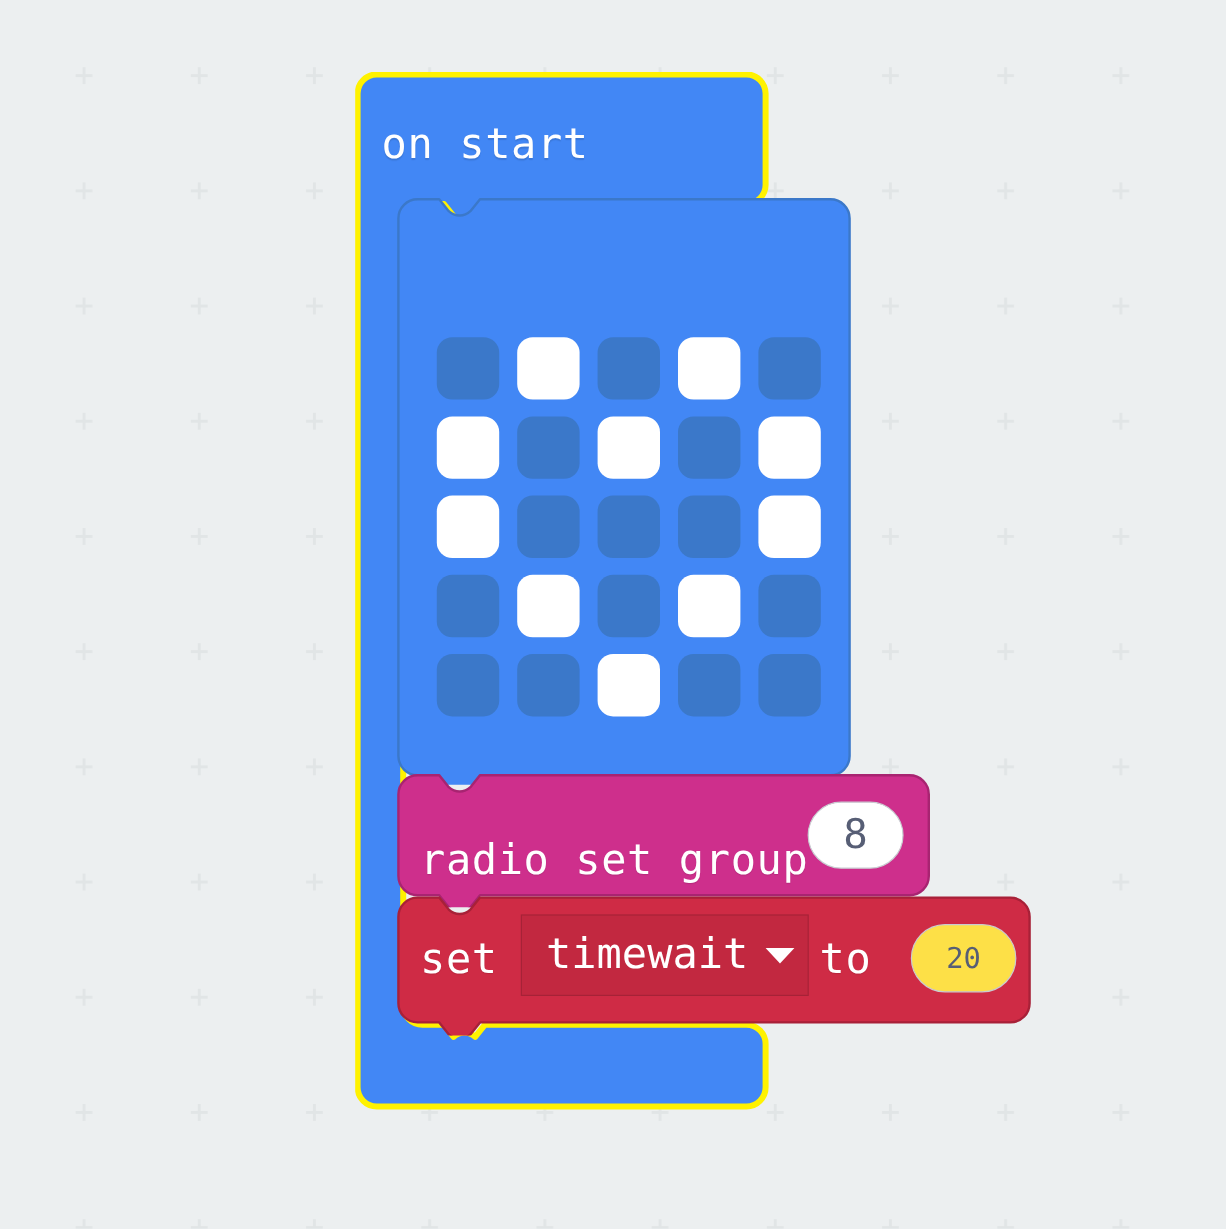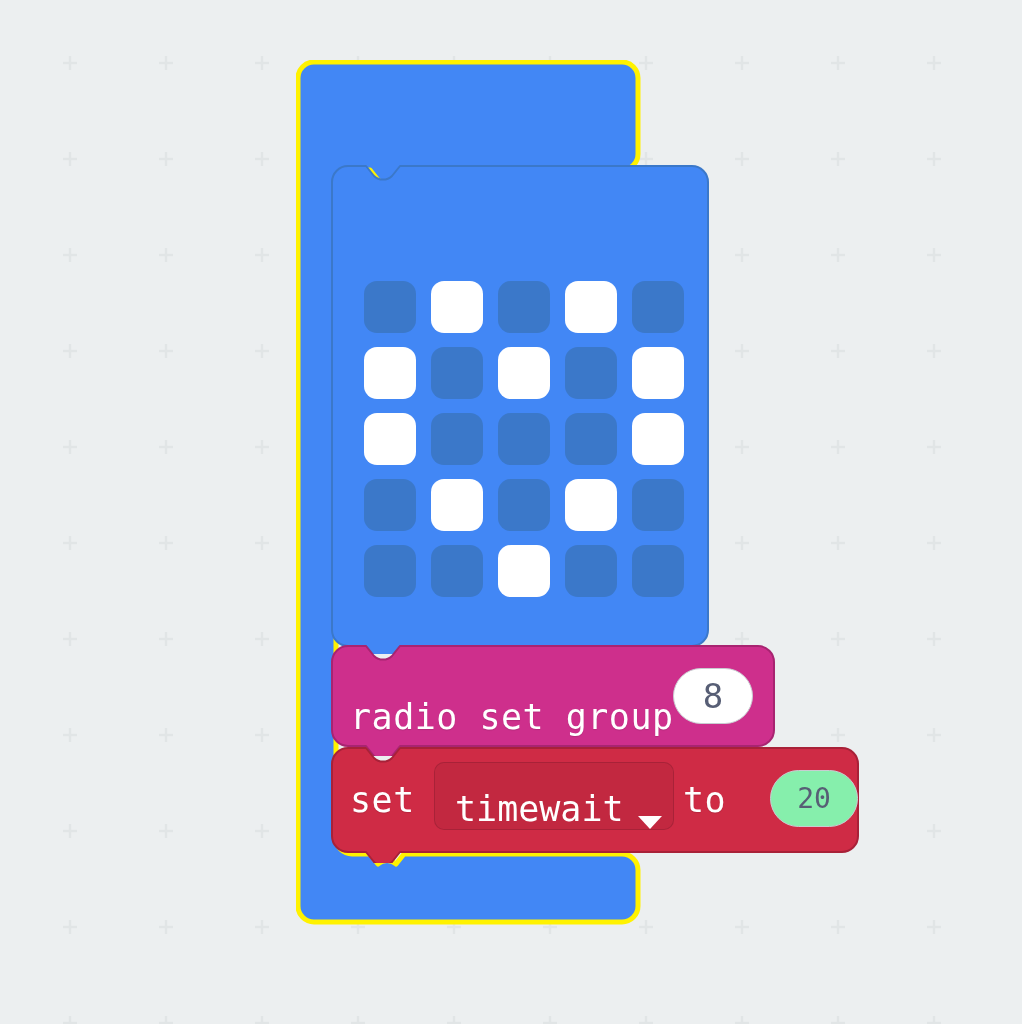--- a/index.html
+++ b/index.html
@@ -141,26 +141,26 @@
     position: absolute;
     left: 20px;
     top: 34px;
   }
   #set-var-field {
     position: absolute;
     left: 104px;
     top: 16px;
     width: 240px;
     height: 68px;
-    border-radius: 10px;
+    border-radius: 0;
     background: rgba(0,0,0,0.06);
     border: 1px solid rgba(0,0,0,0.14);
     box-sizing: border-box;
     display: flex;
-    align-items: flex-end;
+    align-items: center;
     gap: 14px;
     padding-left: 20px;
   }
   #set-var-name {
     color: #ffffff;
     font-size: 35px;
     white-space: nowrap;
   }
   .caret {
     width: 0;
@@ -171,33 +171,33 @@
     flex: none;
   }
   #set-to-label {
     position: absolute;
     left: 353px;
     top: 34px;
     text-align: right;
   }
   #set-value-field {
     position: absolute;
-    left: 440px;
+    left: 429px;
     top: 24px;
     width: 88px;
     height: 57px;
     border-radius: 29px;
-    background: #86efac;
+    background: #fde047;
     border: 1px solid #c9ccd1;
     box-sizing: border-box;
     display: flex;
     align-items: center;
     justify-content: center;
     color: #575e75;
-    font-size: 28px;
+    font-size: 24px;
   }
 </style>
 </head>
 <body>
 
 <div id="workspace">
 
   <svg id="grid-pattern" width="1022" height="1024">
     <defs>
       <pattern id="crossPat" x="49" y="56" width="96" height="96" patternUnits="userSpaceOnUse">
@@ -250,20 +250,21 @@
         L 326 794
         A 16 16 0 0 1 342 810
         L 342 846
         A 16 16 0 0 1 326 862
         L 18 862
         A 16 16 0 0 1 2 846
         L 2 18
         A 16 16 0 0 1 18 2
         Z" fill="#4287f5" stroke="#fff200" stroke-width="5" stroke-linejoin="round"></path>
     </svg>
+    <div id="on-start-label" class="block-label">on start</div>
   </div>
 
   <div id="show-leds-wrap" class="block">
     <svg width="384" height="490" viewBox="0 0 384 490">
       <path d="
         M 2 18
         A 16 16 0 0 1 18 2
         L 36 2
         L 44 12
         A 13 13 0 0 0 62 12

